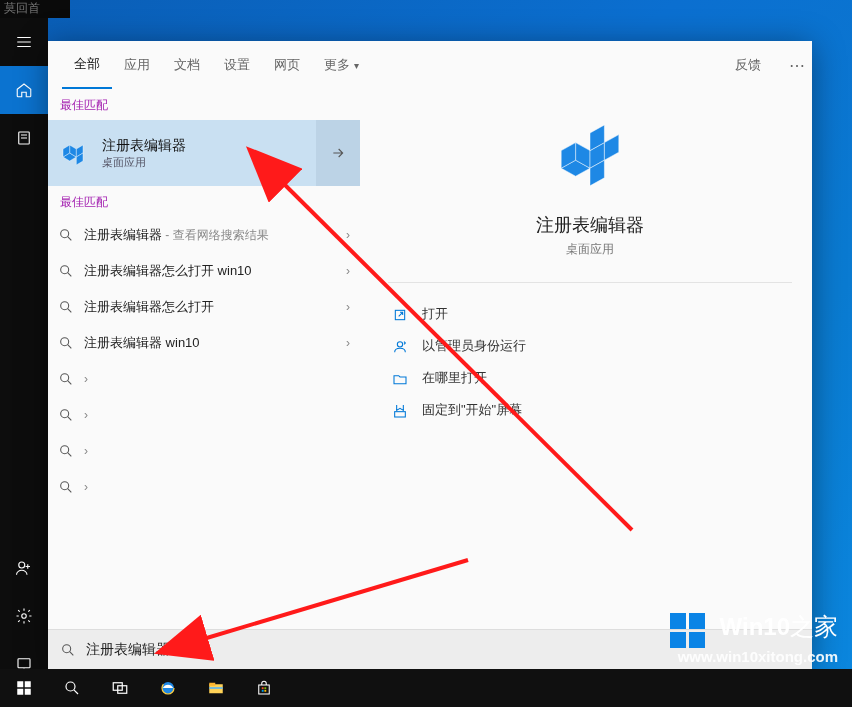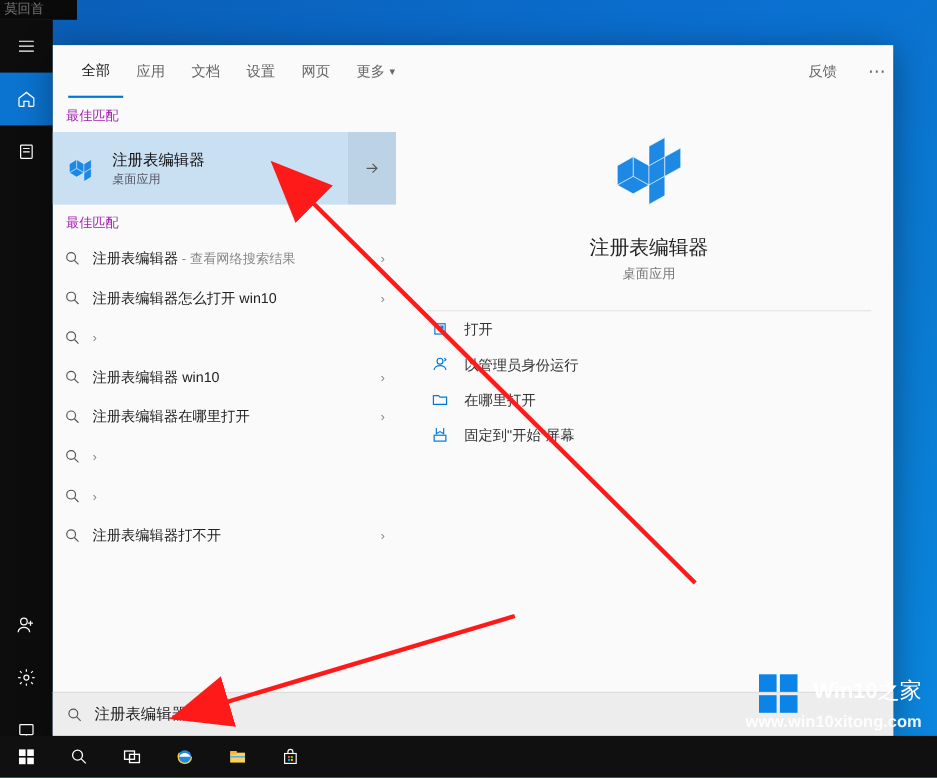--- a/index.html
+++ b/index.html
@@ -50,36 +50,36 @@
   .sugg-row .txt b { font-weight:400;}
   .sugg-row .hint { font-size:12px; color:#888;margin-top:32px;}
   .sugg-row .chev { color:#888; font-size:12px;}
 
   
   .detail-icon { width:100%; display:flex; flex-direction:column; align-items:center; padding-top:8px;}
   .detail-icon .big { width:84px; height:84px; display:flex; align-items:center; justify-content:center;}
   .detail-title { font-size:18px; color:#222; margin-top:14px;}
   .detail-sub { font-size:12px; color:#777; margin-top:4px;}
   .detail-divider { height:1px; background:#e3e3e3; margin:24px 0 8px 0;}
-  .action-row { height:32px; display:flex; align-items:flex-start; gap:14px; font-size:13px; color:#333; cursor:pointer; padding-left:4px;}
+  .action-row { height:32px; display:flex; align-items:flex-end; gap:14px; font-size:13px; color:#333; cursor:pointer; padding-left:4px;}
   .action-row .ic { width:16px; height:16px; stroke:#0078d7; fill:none; stroke-width:1.6;}
 
   
   .search-input-row { height:40px; border-top:1px solid #ddd; background:#ededed; display:flex; align-items:center; padding:0 12px; gap:10px;}
   .search-input-row .mag { width:16px; height:16px; stroke:#555; fill:none; stroke-width:1.6;}
   .search-input-row input { flex:1; border:none; background:transparent; font-size:14px; color:#222; outline:none;}
 
   
   .taskbar { position:absolute; left:0; bottom:0; width:852px; height:38px; background:#101010; display:flex; align-items:center;}
   .task-item { width:48px; height:38px; display:flex; align-items:center; justify-content:center; color:#fff;}
   .task-item svg { width:18px; height:18px; }
 
   
   .watermark { position:absolute; right:14px; bottom:42px; text-align:right; color:#fff;}
-  .watermark .b { font-size:20px; font-weight:600;}
+  .watermark .b { font-size:24px; font-weight:600;}
   .watermark .u { font-size:15px; opacity:0.92;font-weight:bold;}
   .wm-logo { display:inline-grid; grid-template-columns:16px 16px; grid-template-rows:16px 16px; gap:3px; vertical-align:middle; margin-right:10px;}
   .wm-logo span{ background:#0a84e6;}
 
   
   .anno { position:absolute; pointer-events:none; }
 
   
   .cube-s, .cube-b { fill:#1e88e5; stroke:#fff; stroke-width:0.6;}
 </style>
@@ -188,58 +188,57 @@
               <path d="M20 20l-5.5-5.5"></path>
             </svg>
             <span class="txt">注册表编辑器<b>怎么打开 win10</b><span class="hint"></span></span>
             <span class="chev">›</span>
           </div>
           <div class="sugg-row">
             <svg class="mag" viewBox="0 0 24 24">
               <circle cx="10" cy="10" r="6"></circle>
               <path d="M20 20l-5.5-5.5"></path>
             </svg>
+            <span class="txt">注册表编辑器<b>怎么打开</b><span class="hint"></span></span>
             <span class="chev">›</span>
           </div>
           <div class="sugg-row">
             <svg class="mag" viewBox="0 0 24 24">
               <circle cx="10" cy="10" r="6"></circle>
               <path d="M20 20l-5.5-5.5"></path>
             </svg>
             <span class="txt">注册表编辑器<b> win10</b><span class="hint"></span></span>
             <span class="chev">›</span>
           </div>
           <div class="sugg-row">
             <svg class="mag" viewBox="0 0 24 24">
               <circle cx="10" cy="10" r="6"></circle>
               <path d="M20 20l-5.5-5.5"></path>
             </svg>
-            <span class="txt">注册表编辑器<b>在哪里打开</b><span class="hint"></span></span>
-            <span class="chev">›</span>
-          </div>
-          <div class="sugg-row">
-            <svg class="mag" viewBox="0 0 24 24">
-              <circle cx="10" cy="10" r="6"></circle>
-              <path d="M20 20l-5.5-5.5"></path>
-            </svg>
-            <span class="chev">›</span>
-          </div>
-          <div class="sugg-row">
-            <svg class="mag" viewBox="0 0 24 24">
-              <circle cx="10" cy="10" r="6"></circle>
-              <path d="M20 20l-5.5-5.5"></path>
-            </svg>
-            <span class="chev">›</span>
-          </div>
-          <div class="sugg-row">
-            <svg class="mag" viewBox="0 0 24 24">
-              <circle cx="10" cy="10" r="6"></circle>
-              <path d="M20 20l-5.5-5.5"></path>
-            </svg>
-            <span class="txt">注册表编辑器<b>打不开</b><span class="hint"></span></span>
+            <span class="chev">›</span>
+          </div>
+          <div class="sugg-row">
+            <svg class="mag" viewBox="0 0 24 24">
+              <circle cx="10" cy="10" r="6"></circle>
+              <path d="M20 20l-5.5-5.5"></path>
+            </svg>
+            <span class="chev">›</span>
+          </div>
+          <div class="sugg-row">
+            <svg class="mag" viewBox="0 0 24 24">
+              <circle cx="10" cy="10" r="6"></circle>
+              <path d="M20 20l-5.5-5.5"></path>
+            </svg>
+            <span class="chev">›</span>
+          </div>
+          <div class="sugg-row">
+            <svg class="mag" viewBox="0 0 24 24">
+              <circle cx="10" cy="10" r="6"></circle>
+              <path d="M20 20l-5.5-5.5"></path>
+            </svg>
             <span class="chev">›</span>
           </div>
         </div>
     </div>
 
     <div class="panel-right">
       <div class="detail-icon">
         <div class="big">
           <svg width="80" height="80" viewBox="0 0 100 100">
             <g transform="translate(14,10)">

